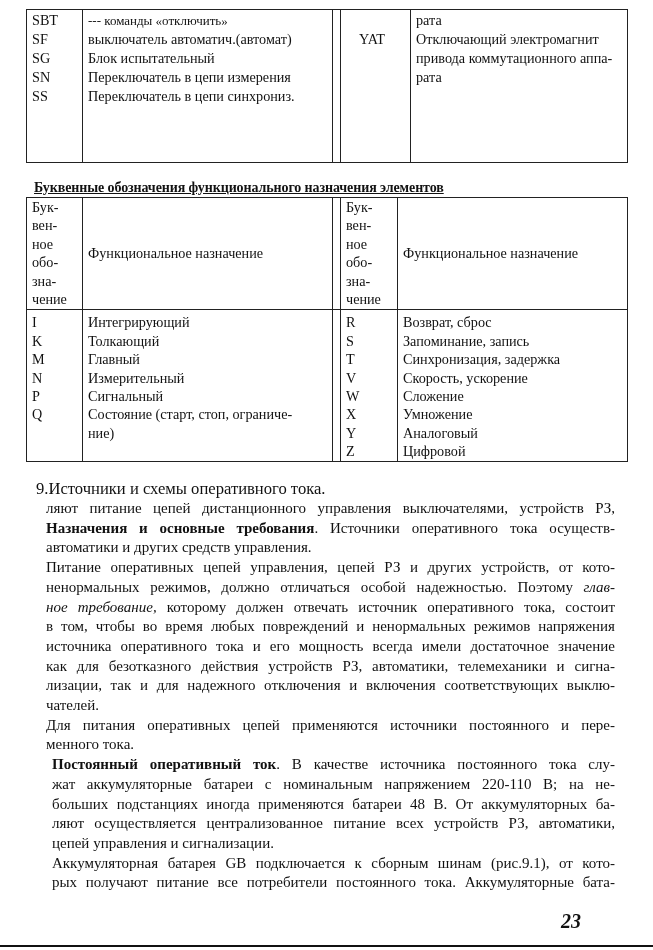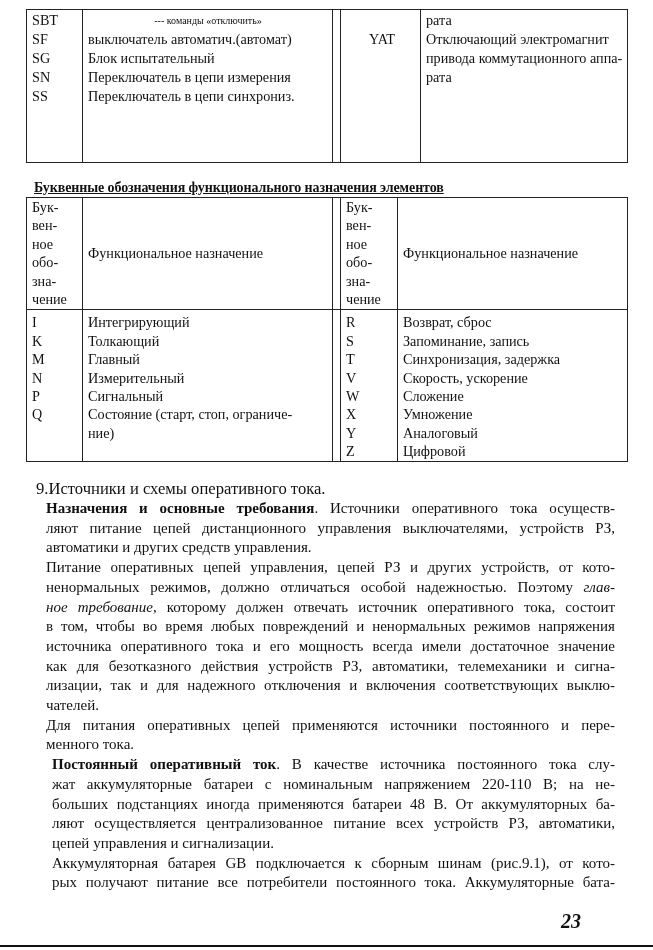--- a/index.html
+++ b/index.html
@@ -12,24 +12,24 @@
   
   .top-table {
     position: absolute; left: 26px; top: 9px; width: 602px; height: 154px;
     border-collapse: collapse; table-layout: fixed;
     font-size: 14.2px; line-height: 19px;
   }
   .top-table td { border: 1px solid #222; vertical-align: top; padding: 1px 4px 0 5px; }
   .top-table td.code { width: 46px; }
   .top-table td.desc { width: 240px; }
   .top-table td.gap { width: 7px; padding: 0; }
-  .top-table td.code2 { width: 47px; padding-left: 28px; padding-top: 20px; }
+  .top-table td.code2 { width: 47px; padding-left: 18px; padding-top: 20px; }
   .top-table td.desc2 { padding-left: 5px; }
   .top-table .line { display: block; white-space: nowrap; }
-  .top-table .desc .line:first-child { font-size: 10px; text-align: center; }
+  .top-table .desc .line:first-child { font-size: 13px; }
 
   .table-caption {
     position: absolute; left: 34px; top: 180px;
     font-weight: bold; font-size: 14px; text-decoration: underline;
     white-space: nowrap; letter-spacing: -0.1px;
   }
 
   .fn-table {
     position: absolute; left: 26px; top: 197px; width: 602px;
     border-collapse: collapse; table-layout: fixed;
@@ -172,22 +172,22 @@
         <span class="line">Цифровой</span>
       </td>
     </tr>
   </tbody>
     </table>
 
   <div class="section-title">9.Источники и схемы оперативного тока.</div>
 
   <div class="body-text">
     <p class="indent">
+      <span class="line">ляют питание цепей дистанционного управления выключателями, устройств РЗ,</span>
       <span class="line"><b>Назначения и основные требования</b><span>. Источники оперативного тока осуществ-</span></span>
-      <span class="line">ляют питание цепей дистанционного управления выключателями, устройств РЗ,</span>
       <span class="line last">автоматики и других средств управления.</span>
     </p>
     <p class="indent">
       <span class="line">Питание оперативных цепей управления, цепей РЗ и других устройств, от кото-</span>
       <span class="line"><span>ненормальных режимов, должно отличаться особой надежностью. Поэтому </span><i>глав-</i></span>
       <span class="line"><i>ное требование,</i><span> которому должен отвечать источник оперативного тока, состоит</span></span>
       <span class="line">в том, чтобы во время любых повреждений и ненормальных режимов напряжения</span>
       <span class="line">источника оперативного тока и его мощность всегда имели достаточное значение</span>
       <span class="line">как для безотказного действия устройств РЗ, автоматики, телемеханики и сигна-</span>
       <span class="line">лизации, так и для надежного отключения и включения соответствующих выклю-</span>

